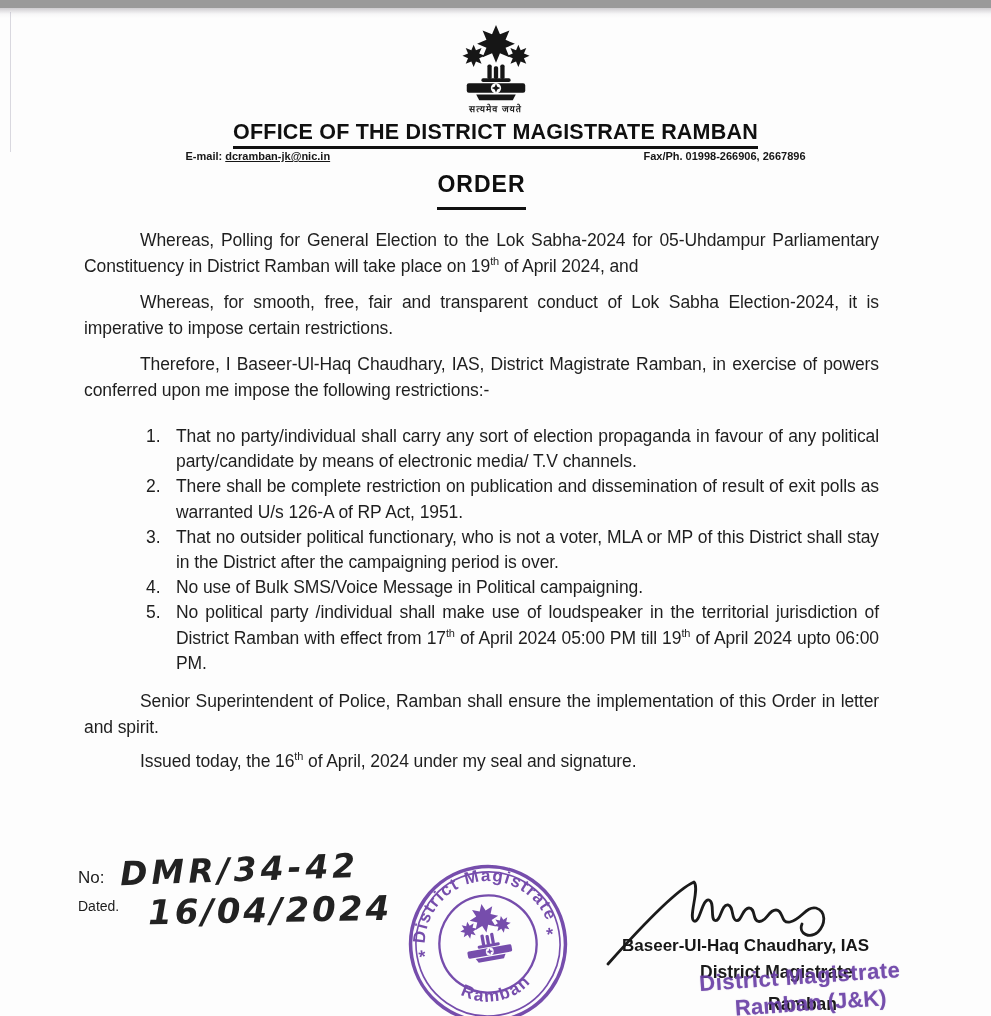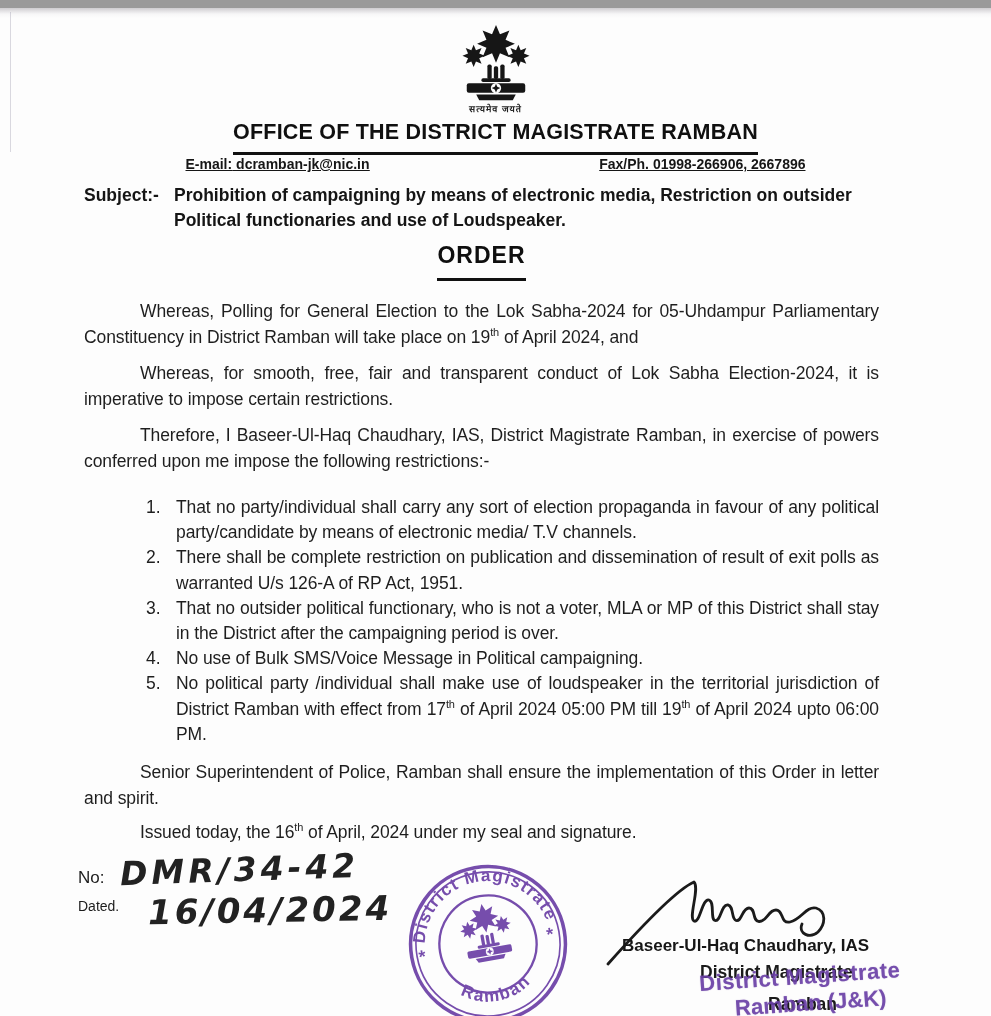--- a/index.html
+++ b/index.html
@@ -18,26 +18,26 @@
     background:linear-gradient(180deg, rgba(120,115,125,.35), rgba(200,196,205,.12) 60%, rgba(255,255,255,0));}
   .scan-left{position:absolute;left:10px;top:4px;width:1px;height:140px;background:rgba(150,145,165,.35);}
 
   .center{text-align:center;}
   .emblem-wrap{padding-top:13px;text-align:center;}
   .emblem-wrap svg{display:block;margin:0 auto;}
   .motto{font-size:9px;letter-spacing:1px;color:#222;margin-top:1px;font-weight:bold;}
 
   .govt-line{margin-top:3px;font-size:19px;letter-spacing:.6px;color:#181818;}
   .office-line{margin-top:5px;font-size:21.5px;font-weight:bold;letter-spacing:.2px;color:#101010;}
-  .office-line .ul{display:inline-block;border-bottom:3.5px solid #111;padding-bottom:7px;}
+  .office-line .ul{display:inline-block;border-bottom:3.5px solid #111;padding-bottom:1px;}
 
   .contact-row{
     width:620px;margin:1px auto 0 auto;
     display:flex;justify-content:space-between;align-items:flex-start;
-    font-size:14px;font-weight:bold;color:#161616;text-decoration:underline;
+    font-size:11px;font-weight:bold;color:#161616;
   }
   .contact-row .email-val{text-decoration:underline;}
 
   .content{padding:0 112px 0 84px;}
 
   .subject{margin-top:11px;display:flex;font-size:17.5px;font-weight:bold;line-height:25px;color:#151515;}
   .subject .lbl{flex:0 0 84px;}
   .subject .txt{flex:1;padding-left:6px;}
 
   .order-title{margin-top:9px;text-align:center;}
@@ -119,24 +119,20 @@
   <div class="contact-row">
     <span>
       <span>E-mail:</span>
       <span class="email-val">dcramban-jk@nic.in</span>
     </span>
     <span>Fax/Ph.  01998-266906, 2667896</span>
   </div>
 
   <div class="content">
 
-    <div class="subject">
-      <span class="lbl">Subject:-</span>
-      <span class="txt">Prohibition of campaigning by means of electronic media, Restriction on outsider Political functionaries and use of Loudspeaker.</span>
-    </div>
 
     <div class="order-title">
       <span>ORDER</span>
     </div>
 
     <p class="body p1"><span>Whereas, Polling for General Election to the Lok Sabha-2024 for 05-Uhdampur Parliamentary Constituency in  District Ramban will take place on  19</span><sup class="ord">th</sup><span>  of April  2024, and</span></p>
 
     <p class="body p2">Whereas, for smooth, free, fair and transparent conduct of Lok Sabha Election-2024, it is imperative to impose certain restrictions.</p>
 
     <p class="body p3">Therefore, I Baseer-Ul-Haq Chaudhary, IAS, District Magistrate Ramban, in exercise of powers conferred upon me impose the following restrictions:-</p>

